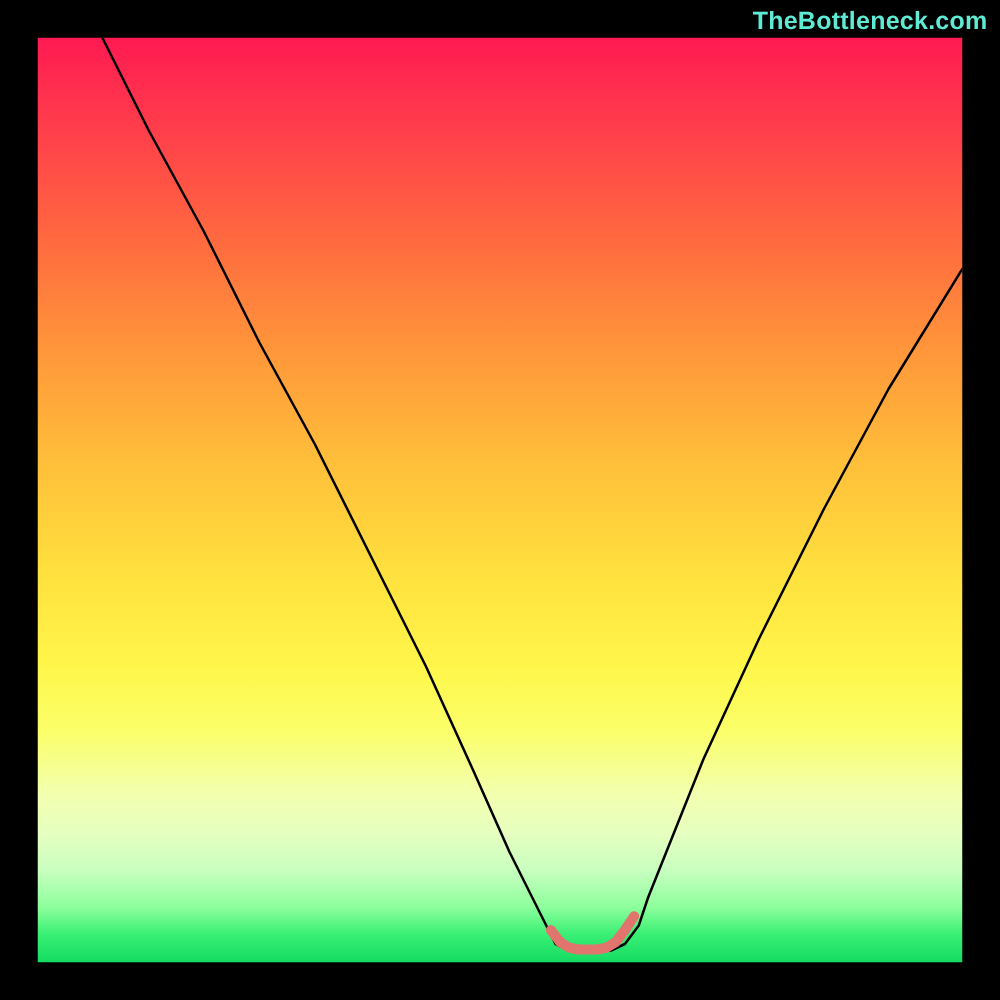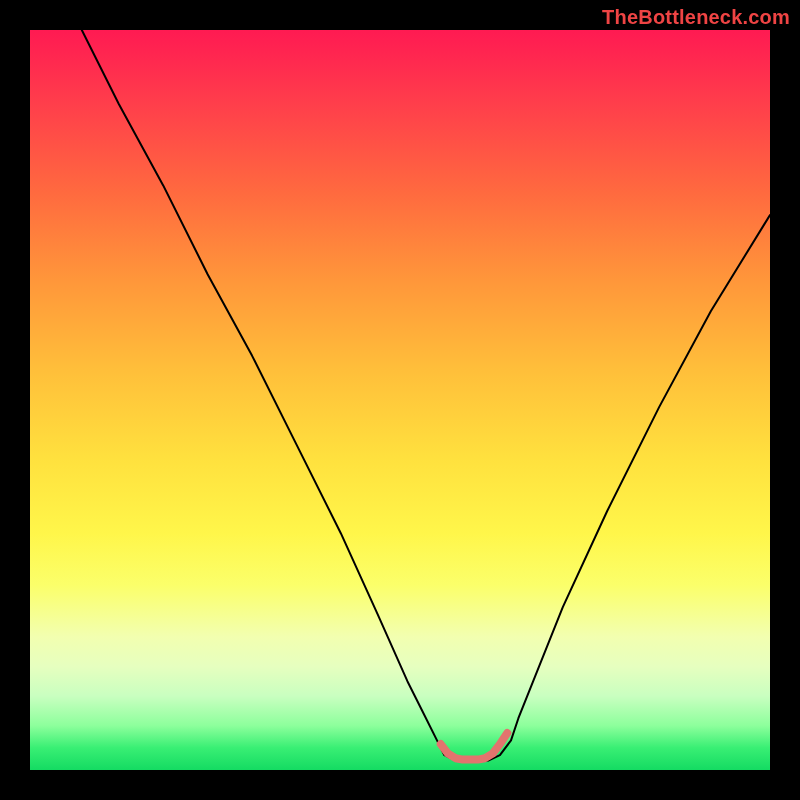--- a/index.html
+++ b/index.html
@@ -14,21 +14,21 @@
   .frame {
     position: relative;
     width: 800px;
     height: 800px;
     background: #000;
   }
   .watermark {
     position: absolute;
     top: 6px;
     right: 10px;
-    color: #ef4444;
+    color: #5eead4;
     font-size: 20px;
     font-weight: 600;
     letter-spacing: 0.2px;
     z-index: 10;
   }
   .plot-area {
     position: absolute;
     left: 30px;
     top: 30px;
     width: 740px;

